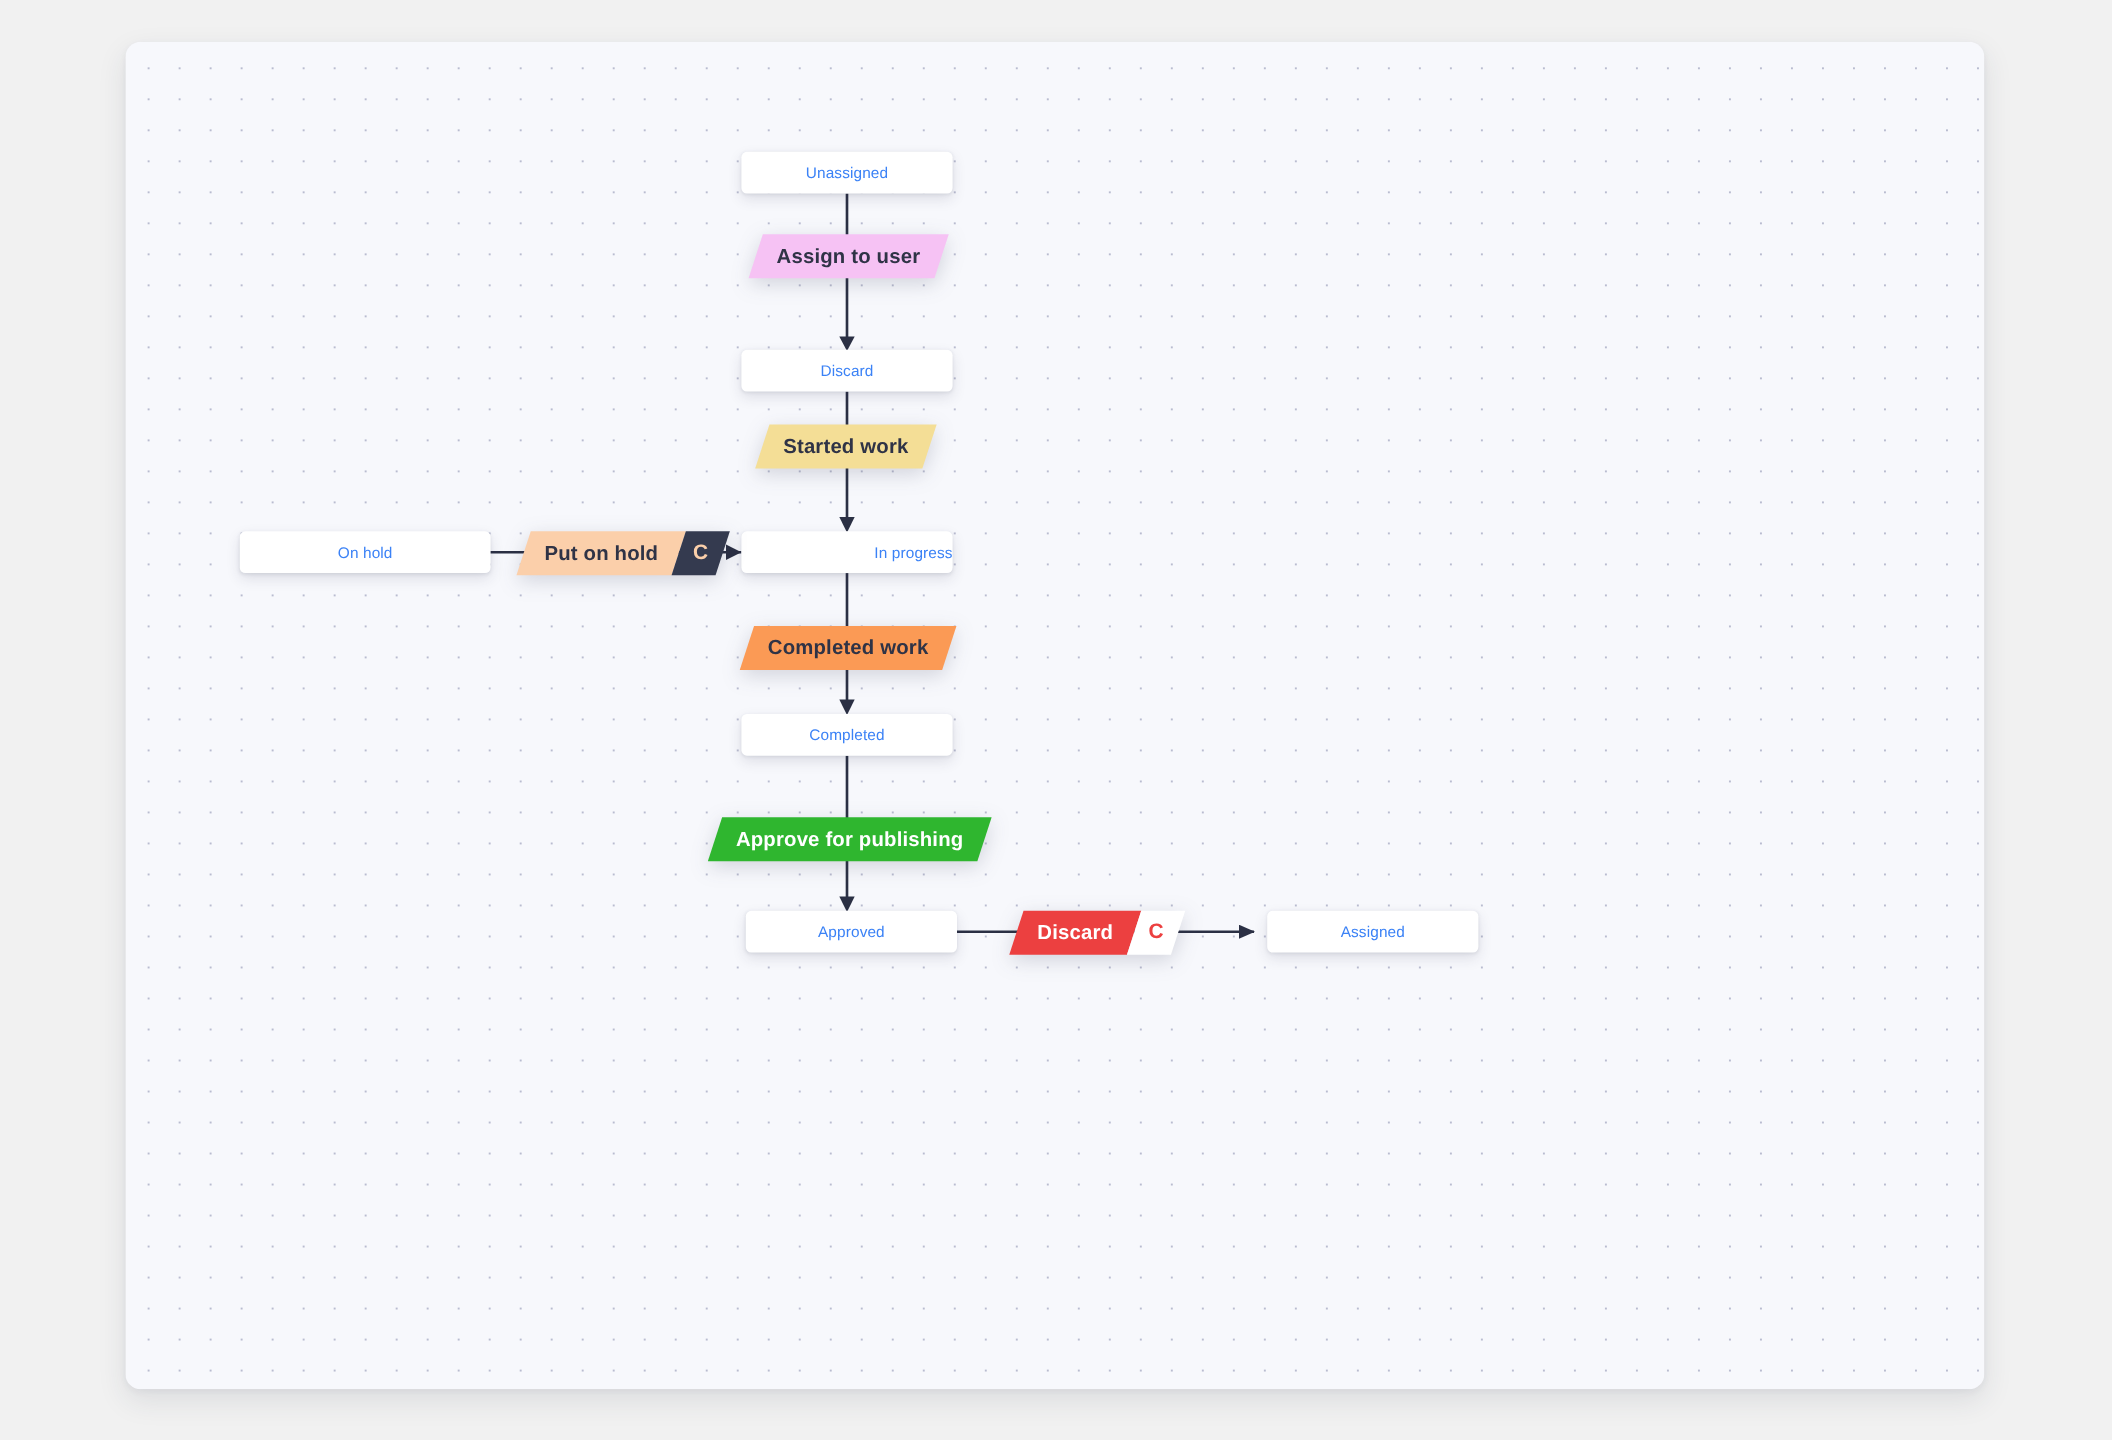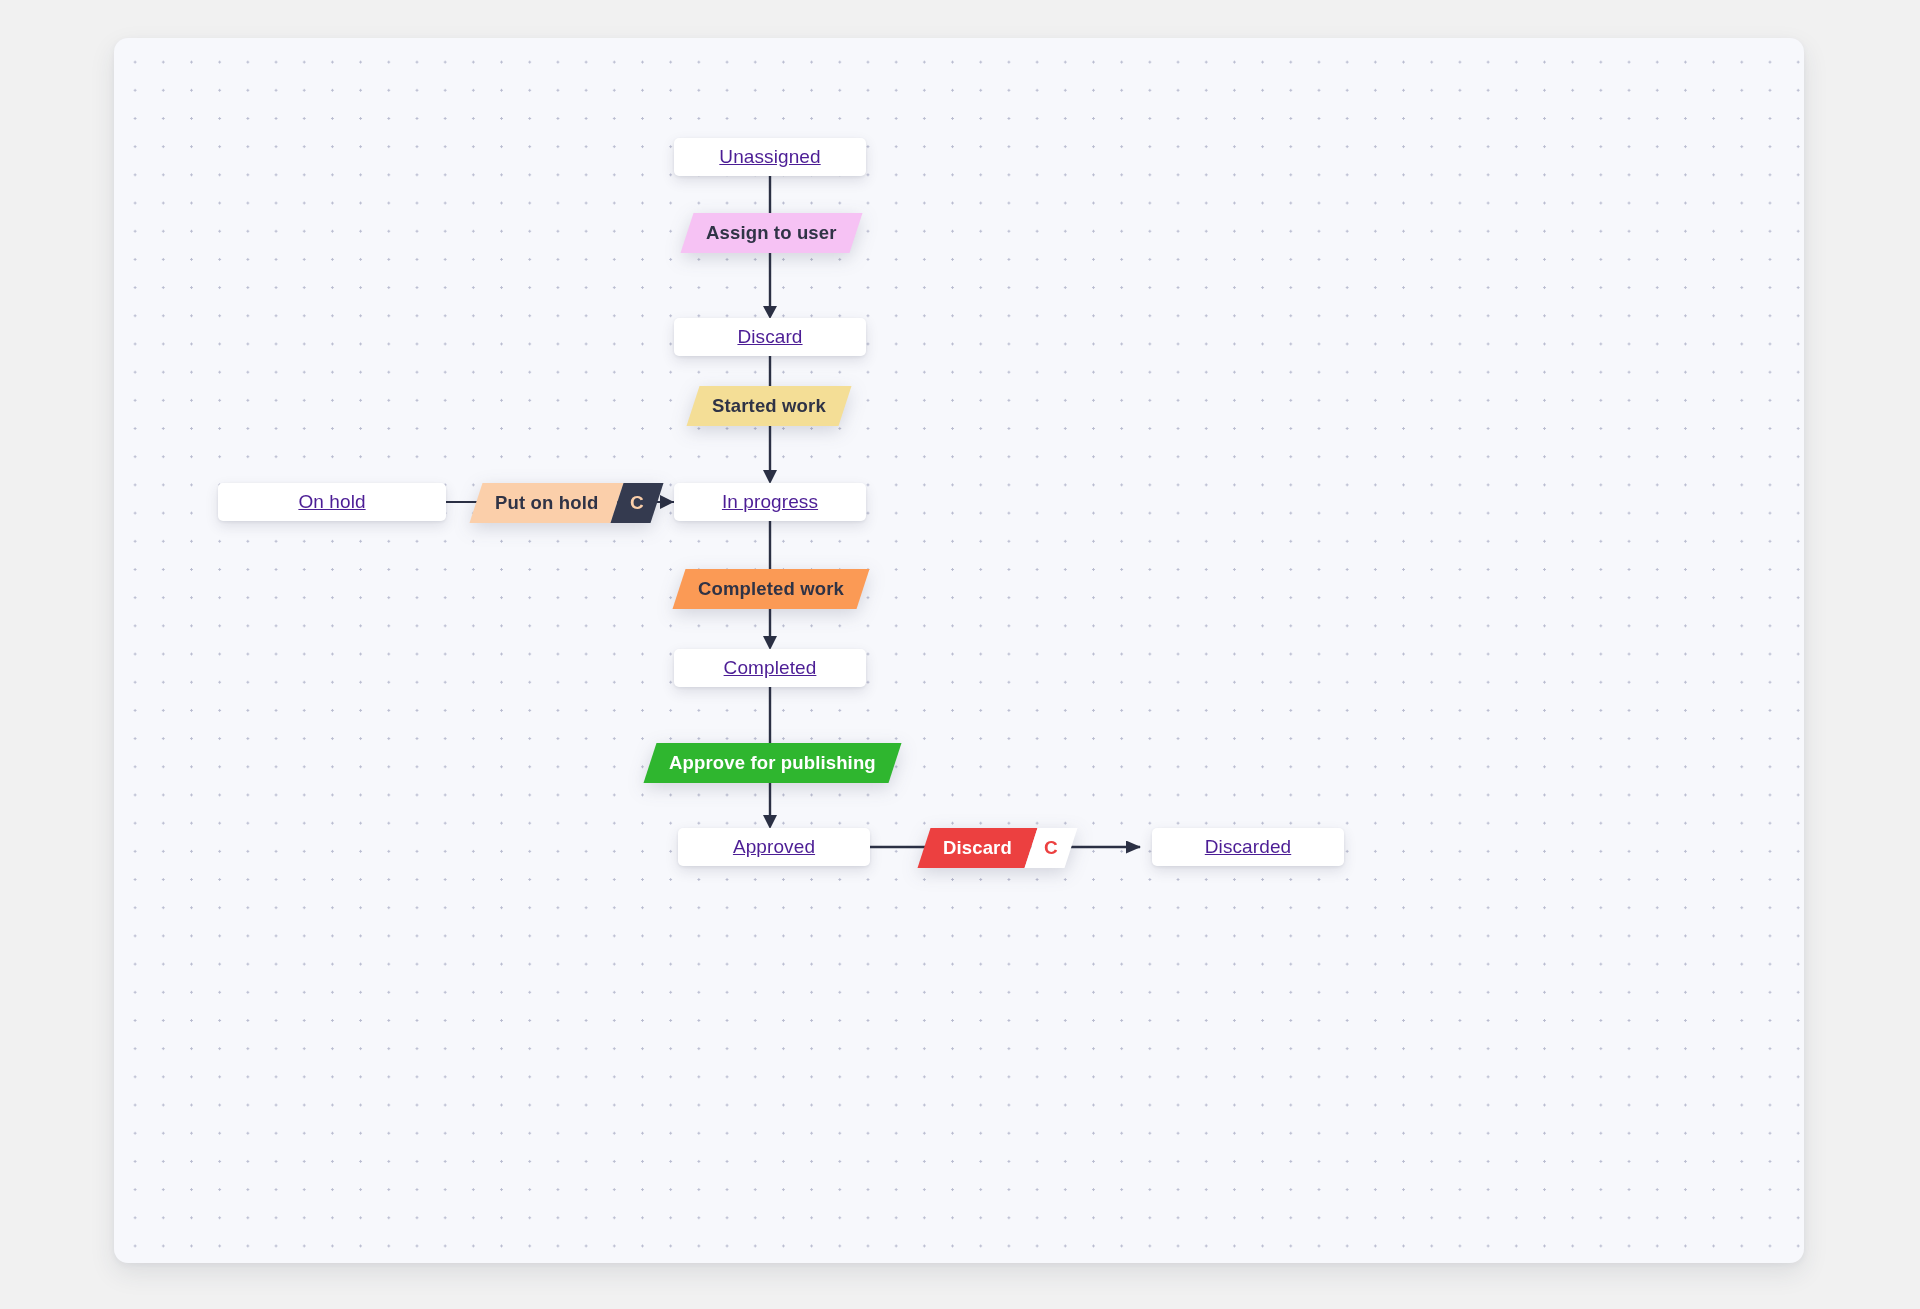--- a/index.html
+++ b/index.html
@@ -47,26 +47,25 @@
   }
 
   
   .node {
     position: absolute;
     background: #ffffff;
     border-radius: 5px;
     display: flex;
     align-items: center;
     justify-content: center;
-    color: #4c1d95;
-    font-size: 19px;
+    color: #3b82f6;
+    font-size: 14px;
     letter-spacing: 0.1px;
     box-shadow: 0 5px 13px rgba(45,50,80,0.13), 0 1px 3px rgba(45,50,80,0.09);
     user-select: none;
-    text-decoration: underline;
   }
 
   
   .trans {
     position: absolute;
     height: 40px;
     display: flex;
     align-items: stretch;
     filter: drop-shadow(0 5px 9px rgba(45,50,80,0.18));
     user-select: none;
@@ -158,38 +157,38 @@
     </svg>
 
     <div class="node" style="left:560px; top:100px; width:192px; height:38px;">
       <span>Unassigned</span>
     </div>
 
     <div class="node" style="left:560px; top:280px; width:192px; height:38px;">
       <span>Discard</span>
     </div>
 
-    <div class="node" style="left:560px; top:445px; width:192px; height:38px;">
+    <div class="node" style="left:560px; top:445px; width:192px; height:38px;justify-content:flex-end;">
       <span>In progress</span>
     </div>
 
     <div class="node" style="left:104px; top:445px; width:228px; height:38px;">
       <span>On hold</span>
     </div>
 
     <div class="node" style="left:560px; top:611px; width:192px; height:38px;align-items:center;">
       <span>Completed</span>
     </div>
 
     <div class="node" style="left:564px; top:790px; width:192px; height:38px;">
       <span>Approved</span>
     </div>
 
     <div class="node" style="left:1038px; top:790px; width:192px; height:38px;">
-      <span>Discarded</span>
+      <span>Assigned</span>
     </div>
 
     <div class="trans" style="left:573px; top:175px;">
       <div class="trans-body c-assign">
         <span>Assign to user</span>
       </div>
     </div>
 
     <div class="trans" style="left:579px; top:348px;">
       <div class="trans-body c-started">

